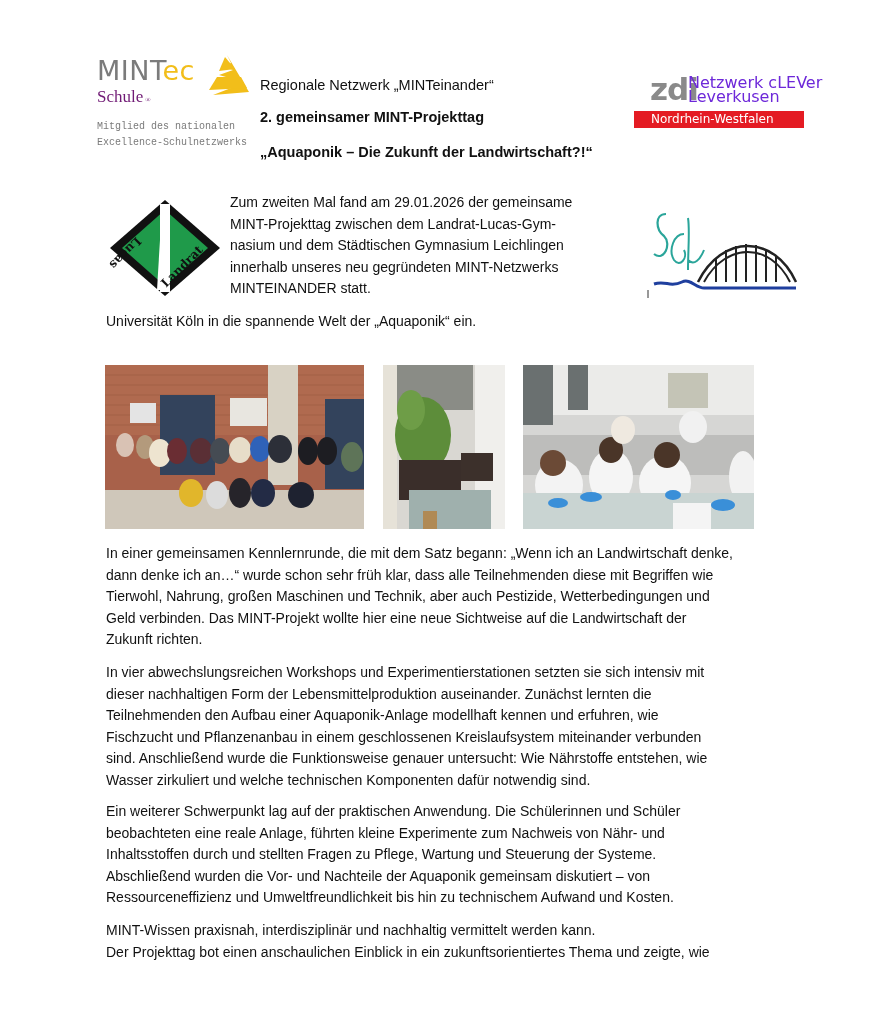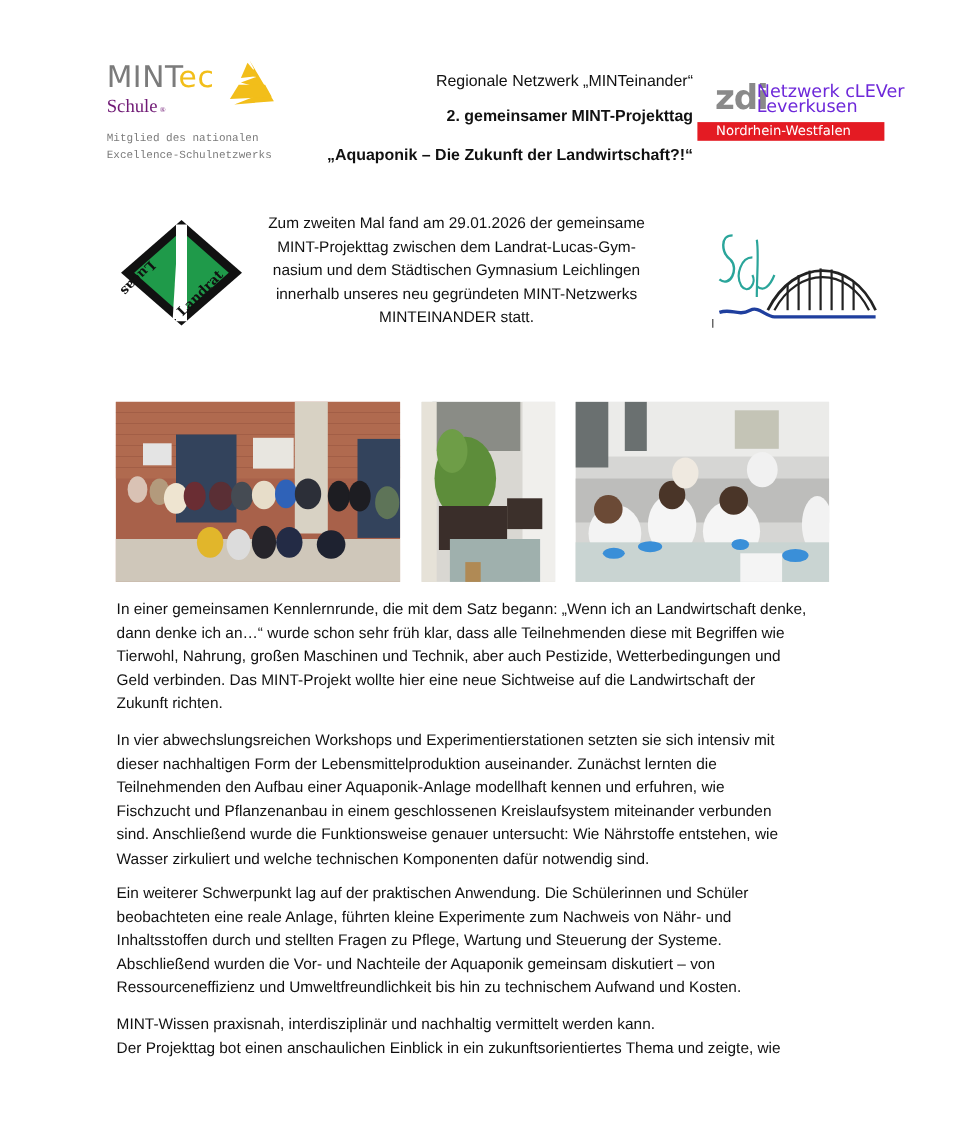--- a/index.html
+++ b/index.html
@@ -13,38 +13,38 @@
                   font-size: 27px; letter-spacing: 0.5px; color: #7b7b7b; line-height: 28px; }
   .mintec .word .ec { color: #f2be1a; }
   .mintec .schule { position: absolute; left: 0; top: 32px; font-family: Liberation Serif, serif;
                     font-size: 17px; color: #701a75; line-height: 20px; }
   .mintec .schule .reg { font-size: 7px; vertical-align: baseline; margin-left: 2px; }
   .mintec .member { position: absolute; left: 0; top: 64px; font-family: Liberation Mono, monospace;
                     font-size: 10px; line-height: 16px; color: #7b7b7b; width: 170px; }
   .mintec svg { position: absolute; left: 100px; top: 0; }
 
   
-  .hdr { left: 260px; width: 370px; text-align: right; font-size: 14.5px; }
+  .hdr { left: 260px; width: 370px; text-align: left; font-size: 14.5px; margin-top: 11px; }
   .hdr1 { top: 66px; }
   .hdr2 { top: 98px; font-weight: bold; }
   .hdr3 { top: 133px; font-weight: bold; }
 
   
   .zdi { left: 634px; top: 76px; width: 172px; height: 54px; }
   .zdi .z { position: absolute; left: 0; top: -4px; font-family: "DejaVu Sans", sans-serif;
             font-weight: bold; font-size: 31px; letter-spacing: -1px; color: #8a8a8a; line-height: 34px; margin-left: 16px; }
   .zdi .net { position: absolute; left: 54px; top: 0; font-family: "DejaVu Sans", sans-serif;
               font-size: 16px; line-height: 14px; color: #6d28d9; white-space: nowrap; }
   .zdi .nrw { position: absolute; left: 0; top: 35px; width: 170px; height: 17px; background: #e41b23;
               color: #fff; font-family: "DejaVu Sans", sans-serif; font-size: 12px; line-height: 17px;
               padding-left: 17px; box-sizing: border-box; white-space: nowrap; }
 
   
   .landrat { left: 108px; top: 198px; width: 114px; height: 100px; }
-  .intro { left: 215px; top: 192px; width: 400px; font-size: 14px; line-height: 21.5px; text-align: center; }
+  .intro { left: 230px; top: 192px; width: 400px; font-size: 14px; line-height: 21.5px; }
   .sgl { left: 644px; top: 200px; width: 156px; height: 100px; }
 
   
   .para { left: 106px; width: 700px; font-size: 14px; line-height: 21.5px; }
   .p1 { top: 311px; }
   .p2 { top: 543px; }
   .p3 { top: 662px; }
   .p4 { top: 801px; }
   .p5 { top: 920px; }
 
@@ -119,20 +119,21 @@
       <line x1="112" y1="45" x2="112" y2="82"></line>
         <line x1="122" y1="49" x2="122" y2="82"></line>
       <line x1="132" y1="56" x2="132" y2="82"></line>
     </g>
     <path d="M10,84 C22,80 26,88 38,82 C46,78 52,88 60,88 L152,88" stroke="#1f3f9e" stroke-width="3" fill="none"></path>
     <line x1="4" y1="90" x2="4" y2="98" stroke="#333" stroke-width="1"></line>
   </svg>
 </div>
 
 <div class="abs para p1">
+  <div>Universität Köln in die spannende Welt der „Aquaponik“ ein.</div>
 </div>
 
 <div class="abs photo photo1">
   <span class="caption">Group photo of students in front of brick wall</span>
   <svg width="259" height="164" viewBox="0 0 259 164">
     <rect width="259" height="164" fill="#a8614a"></rect>
     <rect x="0" y="0" width="259" height="70" fill="#b06a4f"></rect>
     <g stroke="#8c4d38" stroke-width="0.6" opacity="0.6">
       <line x1="0" y1="10" x2="259" y2="10"></line>
         <line x1="0" y1="20" x2="259" y2="20"></line>

